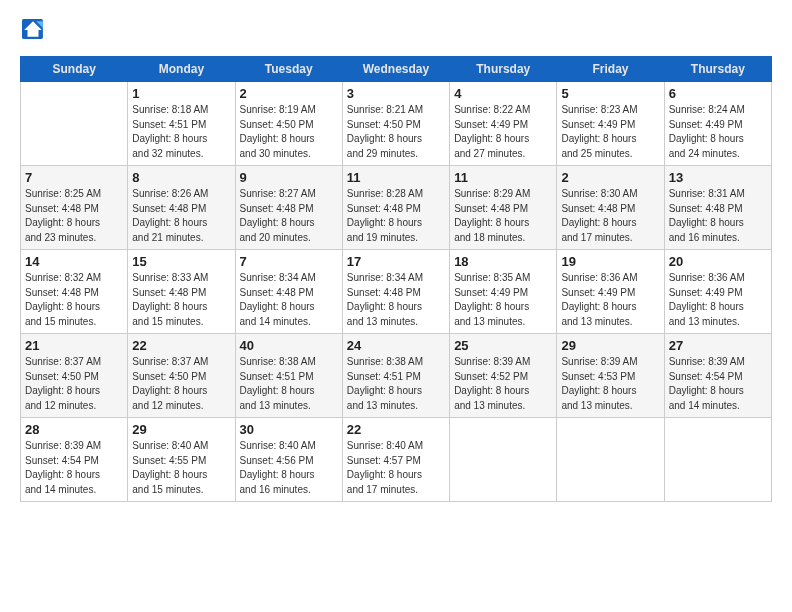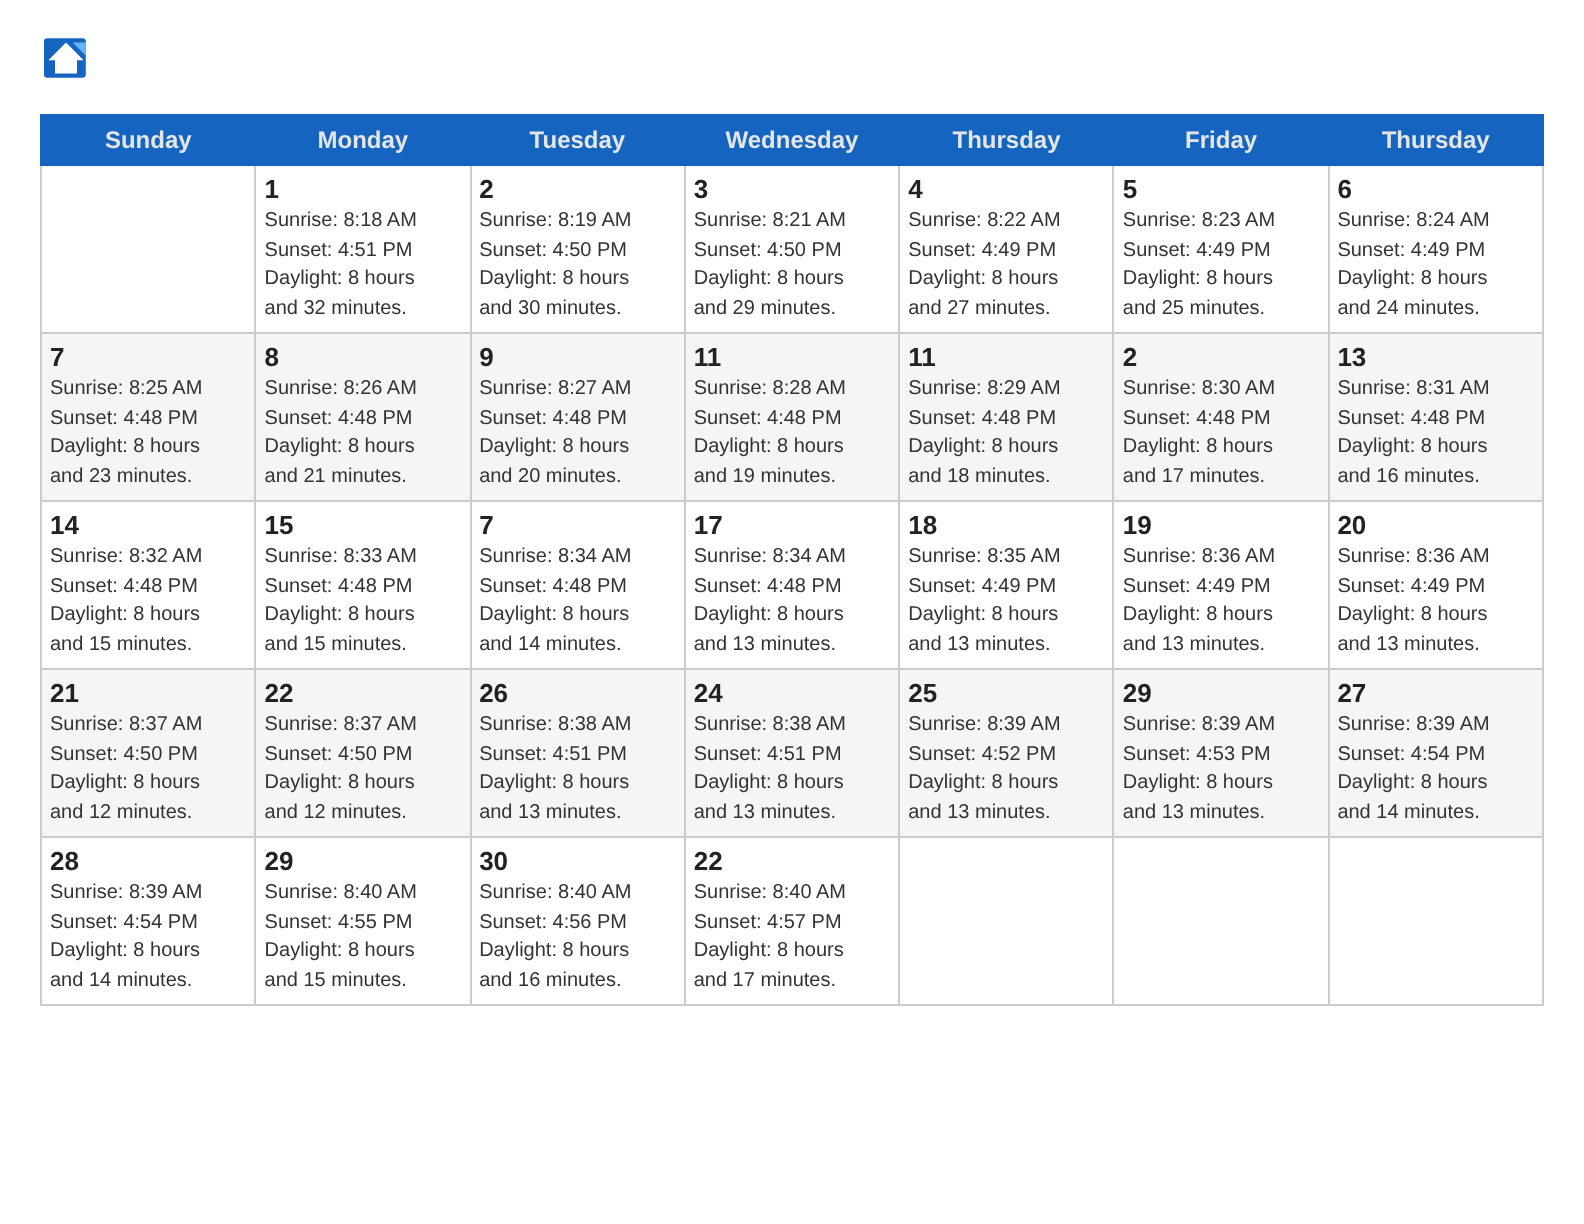--- a/index.html
+++ b/index.html
@@ -224,21 +224,21 @@
         <tr>
           <td>
             <span class="day-num">21</span>
             <div class="day-info">Sunrise: 8:37 AM<br>Sunset: 4:50 PM<br>Daylight: 8 hours<br>and 12 minutes.</div>
           </td>
           <td>
             <span class="day-num">22</span>
             <div class="day-info">Sunrise: 8:37 AM<br>Sunset: 4:50 PM<br>Daylight: 8 hours<br>and 12 minutes.</div>
           </td>
           <td>
-            <span class="day-num">26</span>
+            <span class="day-num">40</span>
             <div class="day-info">Sunrise: 8:38 AM<br>Sunset: 4:51 PM<br>Daylight: 8 hours<br>and 13 minutes.</div>
           </td>
           <td>
             <span class="day-num">24</span>
             <div class="day-info">Sunrise: 8:38 AM<br>Sunset: 4:51 PM<br>Daylight: 8 hours<br>and 13 minutes.</div>
           </td>
           <td>
             <span class="day-num">25</span>
             <div class="day-info">Sunrise: 8:39 AM<br>Sunset: 4:52 PM<br>Daylight: 8 hours<br>and 13 minutes.</div>
           </td>

